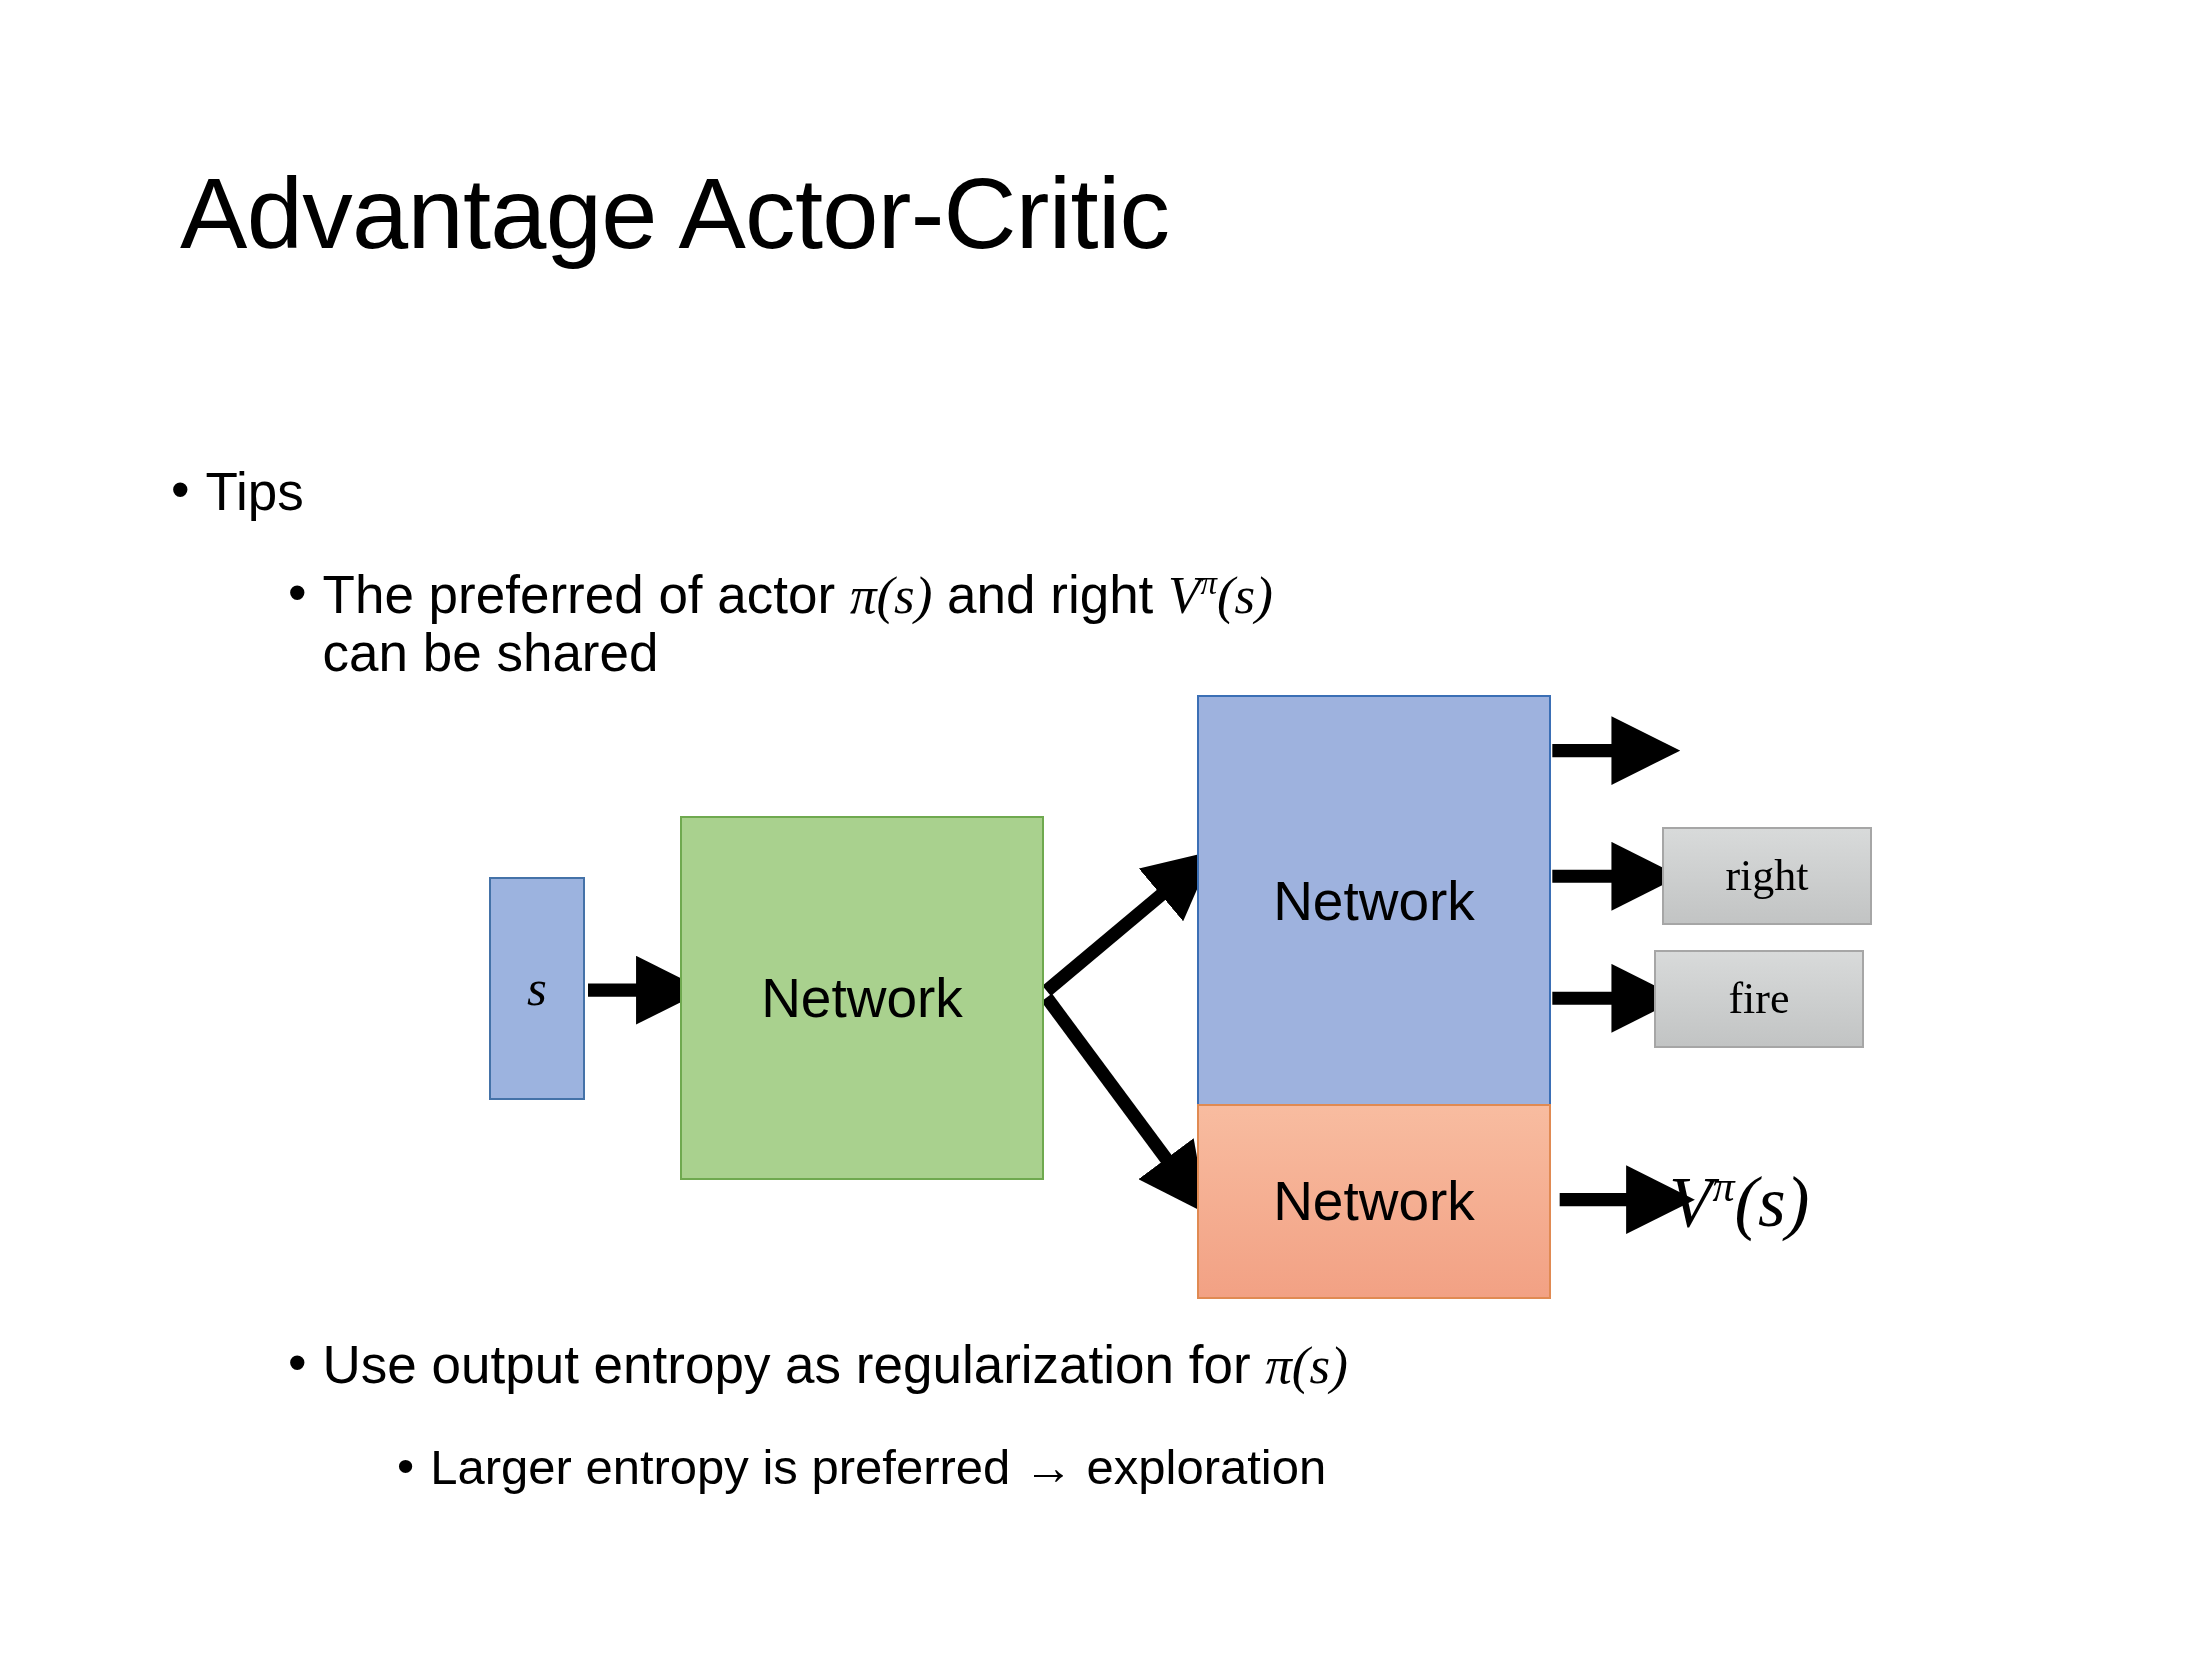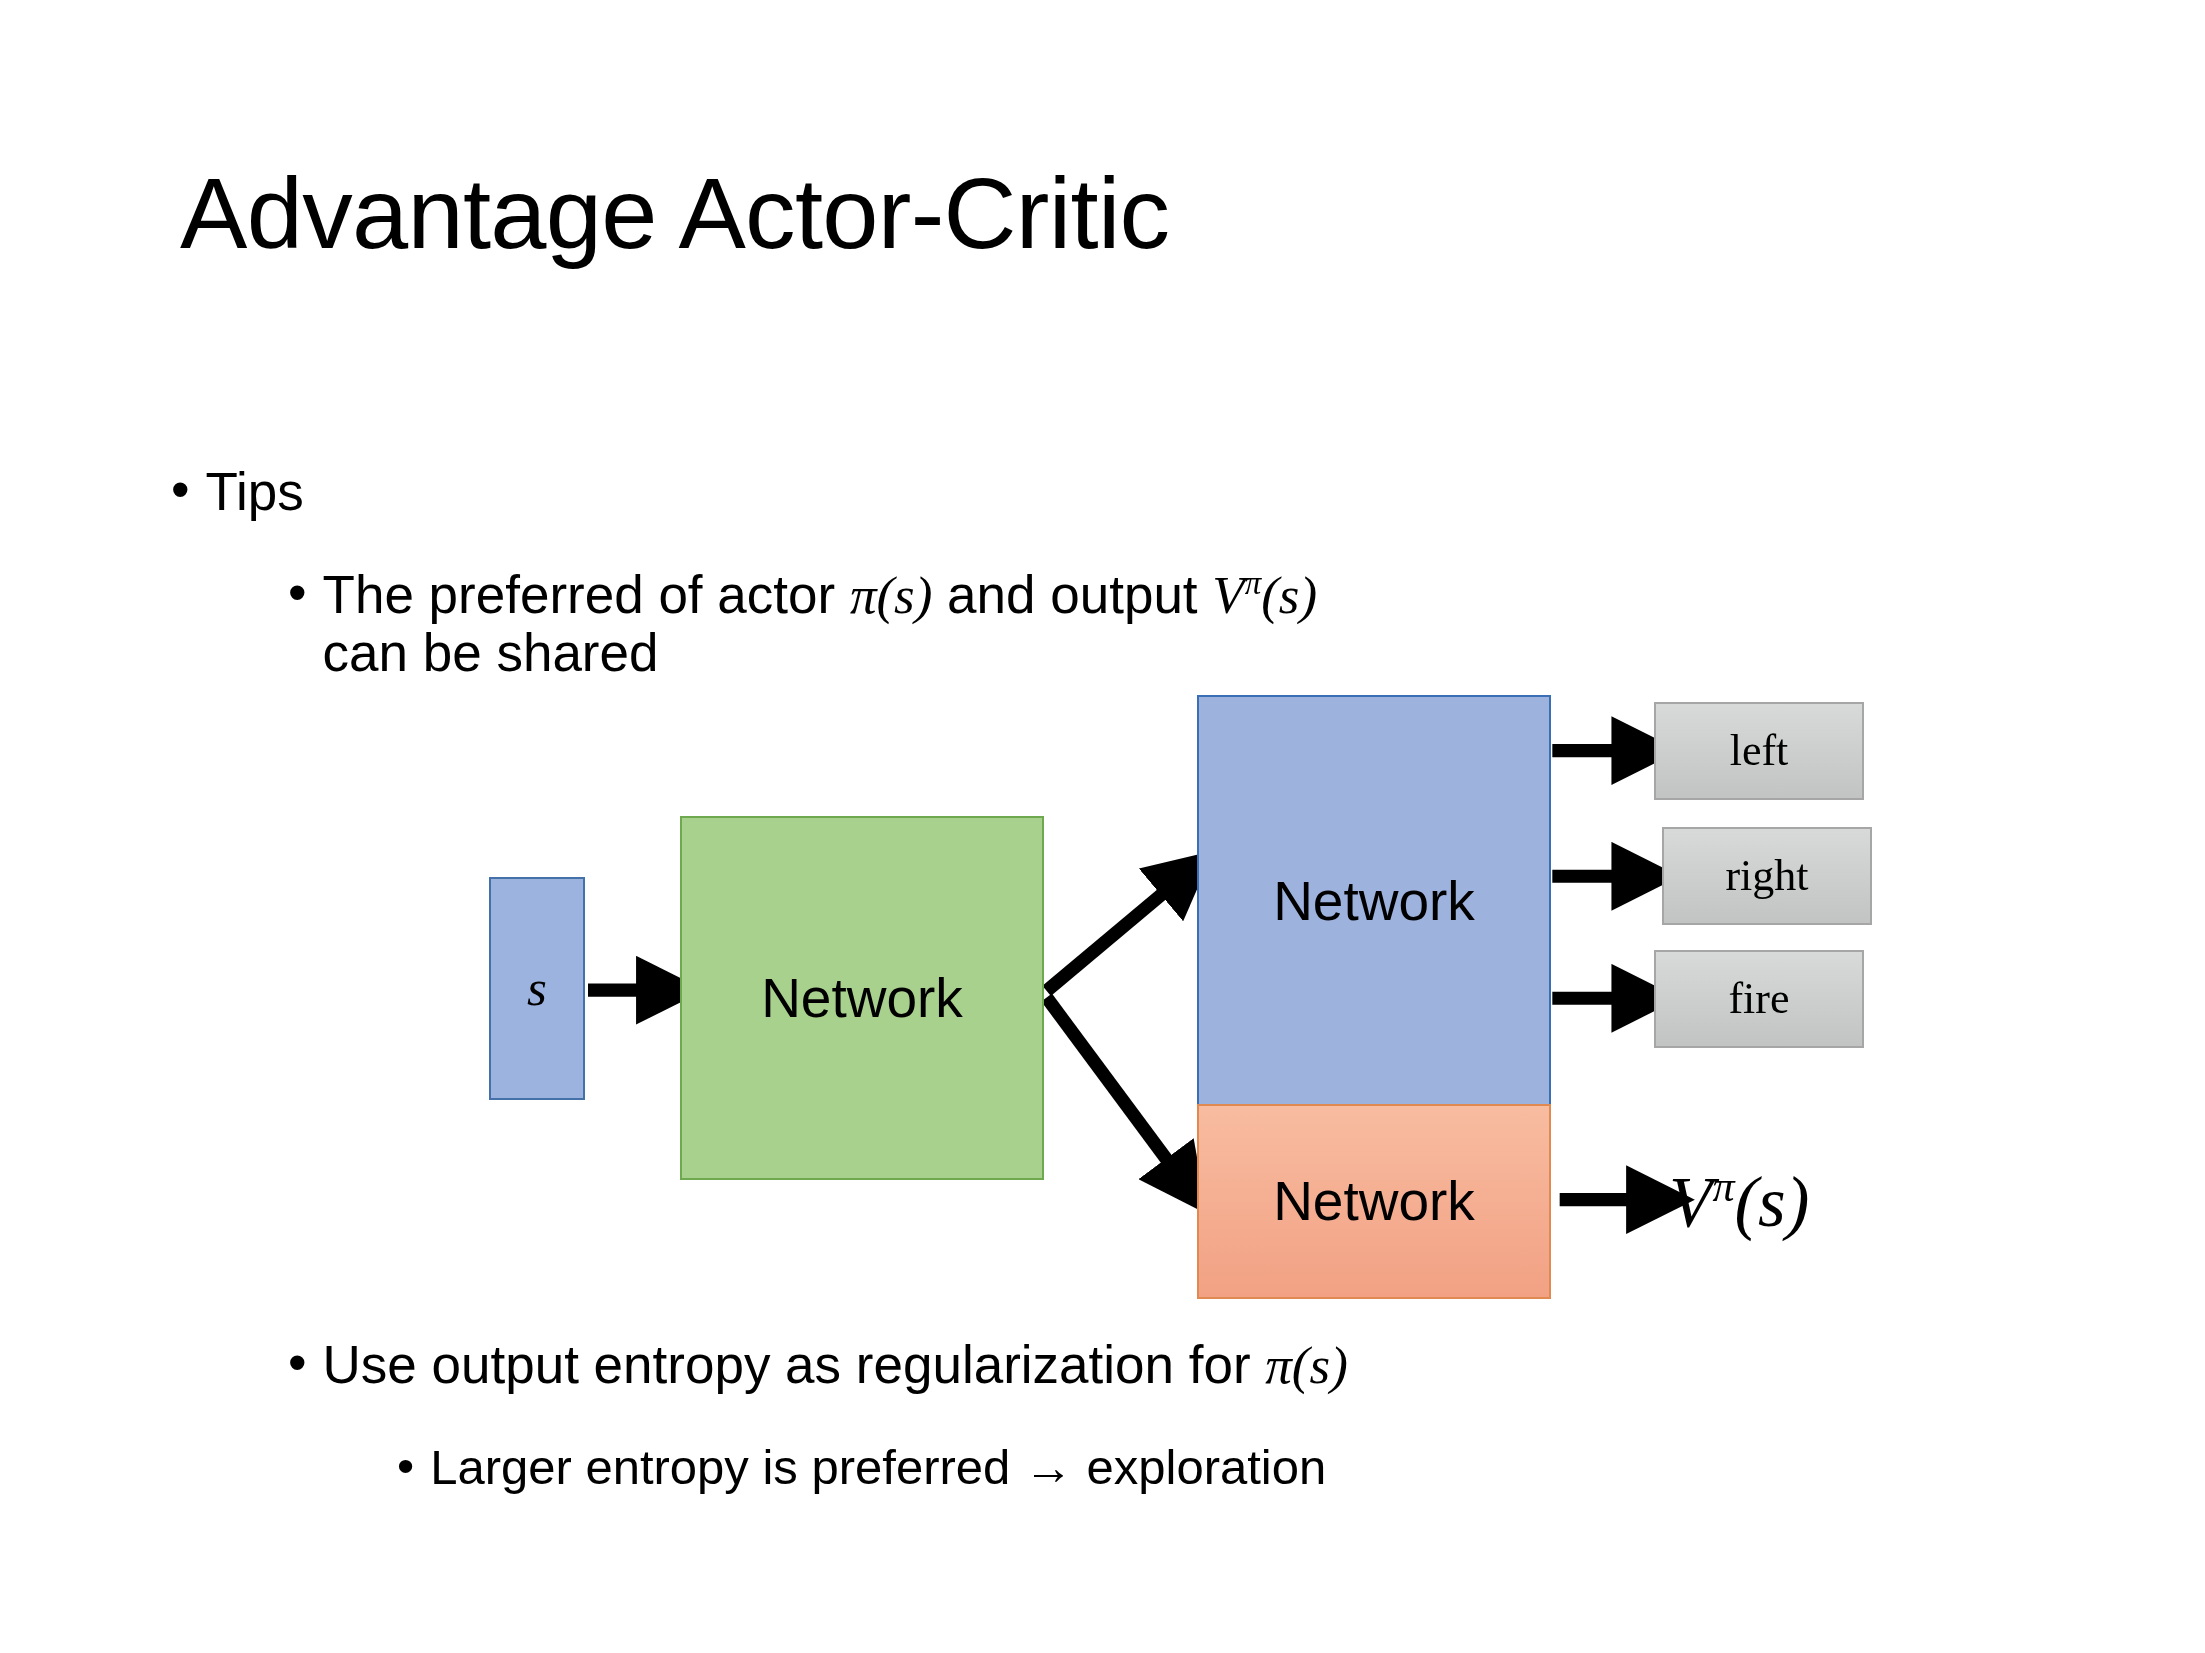--- a/index.html
+++ b/index.html
@@ -178,21 +178,21 @@
 <div id="slide-title">Advantage Actor-Critic</div>
 
 <div class="bullet-row" id="bullet-tips">
   <span class="bullet-dot">•</span>
   <span class="bullet-text">Tips</span>
 </div>
 
 <div class="bullet-row" id="bullet-params">
   <span class="bullet-dot">•</span>
   <span class="bullet-text">
-    <span>The preferred of actor </span><span class="math">π(s)</span><span>  and output </span><span class="math"><span>V</span><span class="sup">π</span><span>(s)</span></span><br>
+    <span>The preferred of actor </span><span class="math">π(s)</span><span>  and right </span><span class="math"><span>V</span><span class="sup">π</span><span>(s)</span></span><br>
     <span>can be shared</span>
   </span>
 </div>
 
 <div id="diagram">
 
   <svg width="2205" height="1654" style="position:absolute;left:0;top:0;" viewBox="0 0 3000 2250">
     <defs>
       <marker id="arrowhead" markerWidth="5.2" markerHeight="5.2" refX="2.2" refY="2.6" orient="auto">
         <path d="M0,0 L5.2,2.6 L0,5.2 Z" fill="#000000"></path>
@@ -223,23 +223,20 @@
   </div>
 
   <div class="node" id="node-actor">
     <span class="node-label">Network</span>
   </div>
 
   <div class="node" id="node-critic">
     <span class="node-label">Network</span>
   </div>
 
-  <div class="out-box" id="out-left">
-    <span class="out-label">left</span>
-  </div>
   <div class="out-box" id="out-right">
     <span class="out-label">right</span>
   </div>
   <div class="out-box" id="out-fire">
     <span class="out-label">fire</span>
   </div>
 
   <div id="critic-output" class="math"><span>V</span><span class="sup">π</span><span>(s)</span></div>
 </div>
 

